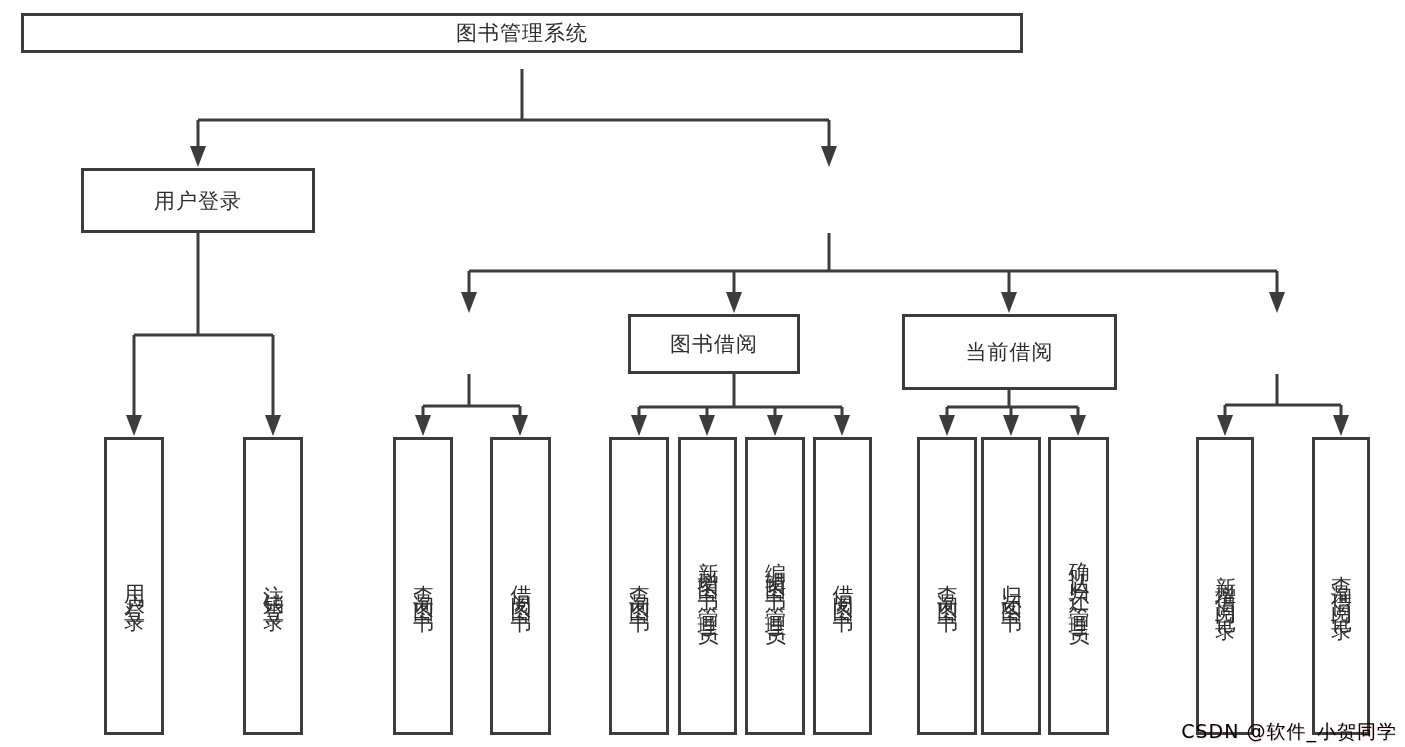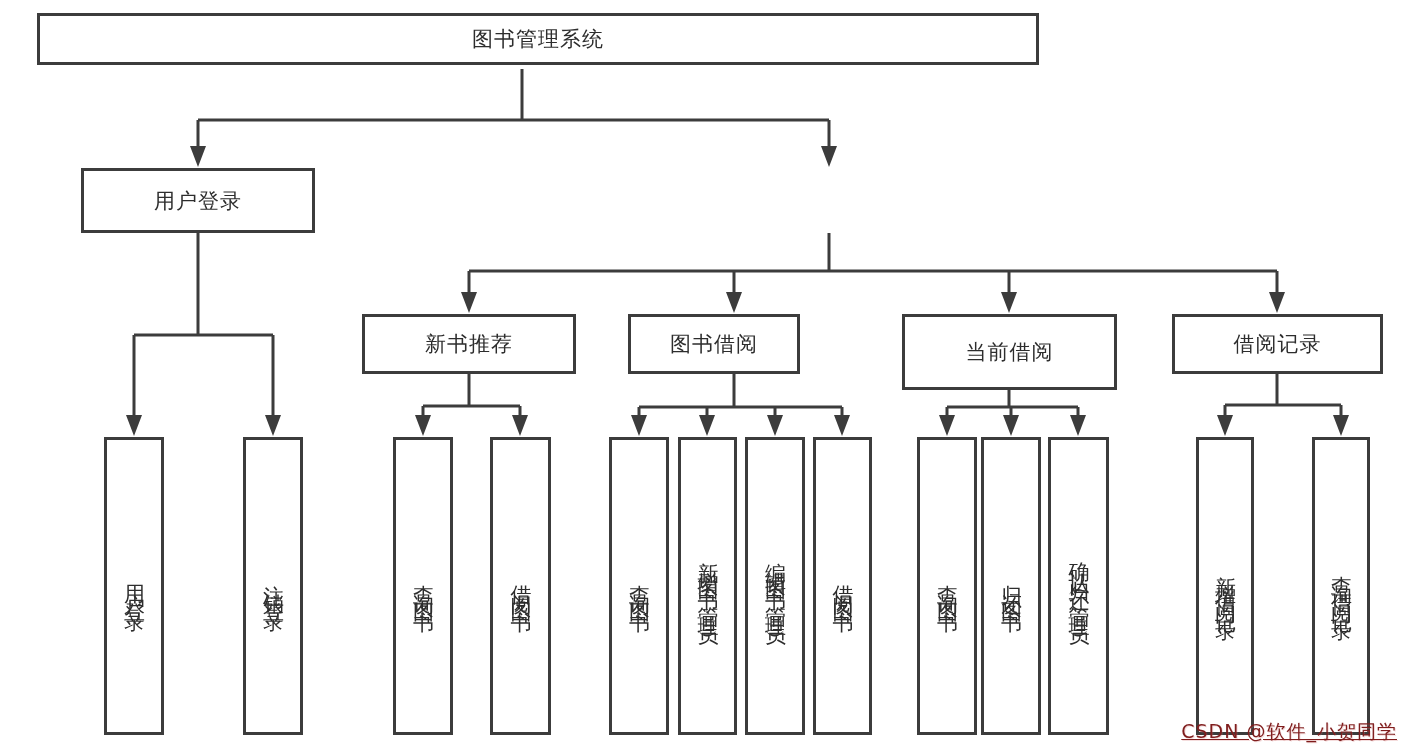--- a/index.html
+++ b/index.html
@@ -17,21 +17,21 @@
     position:absolute;box-sizing:border-box;background:#ffffff;
     border:3px solid #3c3c3c;
   }
   .leaf .vtext{
     position:absolute;top:50%;left:50%;transform:translate(-50%,-50%);
     writing-mode:vertical-rl;text-orientation:mixed;white-space:nowrap;
     font-size:21px;letter-spacing:9px;color:#2d2d2d;line-height:1;
   }
   #watermark{
     position:absolute;right:8px;top:719px;font-size:19px;letter-spacing:1px;
-    color:#7f1d1d;text-shadow:1px 1px 0 rgba(214,120,120,0.25);text-decoration:underline;
+    color:#000000;text-shadow:1px 1px 0 rgba(214,120,120,0.25);
   }
 </style>
 </head>
 <body>
 
 <div id="stage">
 
   <svg id="wires" viewBox="0 0 1405 747" xmlns="http://www.w3.org/2000/svg">
     <path fill="none" stroke="#3c3c3c" stroke-width="3" d="M522,69 V120 M198,120 H829 M198,120 V150 M829,120 V150
              M829,233 V271 M469,271 H1277 M469,271 V296 M734,271 V296 M1009,271 V296 M1277,271 V296
@@ -45,28 +45,26 @@
              M1001,292 L1017,292 L1009,313 Z M1269,292 L1285,292 L1277,313 Z
              M126,415 L142,415 L134,436 Z M265,415 L281,415 L273,436 Z
              M415,415 L431,415 L423,436 Z M512,415 L528,415 L520,436 Z
              M631,415 L647,415 L639,436 Z M699,415 L715,415 L707,436 Z
              M767,415 L783,415 L775,436 Z M834,415 L850,415 L842,436 Z
              M939,415 L955,415 L947,436 Z M1003,415 L1019,415 L1011,436 Z
              M1070,415 L1086,415 L1078,436 Z M1217,415 L1233,415 L1225,436 Z
              M1333,415 L1349,415 L1341,436 Z"></path>
   </svg>
 
-  <div class="node" style="left:21px;top:13px;width:1002px;height:52px;margin-left:16px;">图书管理系统</div>
+  <div class="node" style="left:21px;top:13px;width:1002px;height:40px;">图书管理系统</div>
 
   <div class="node" style="left:81px;top:168px;width:234px;height:65px;">用户登录</div>
 
-  <div class="node" style="left:362px;top:314px;width:214px;height:60px;">新书推荐</div>
   <div class="node" style="left:628px;top:314px;width:172px;height:60px;">图书借阅</div>
   <div class="node" style="left:902px;top:314px;width:215px;height:76px;">当前借阅</div>
-  <div class="node" style="left:1172px;top:314px;width:211px;height:60px;">借阅记录</div>
 
   <div class="leaf" style="left:104px;top:437px;width:60px;height:298px;">
     <span class="vtext">用户登录</span>
   </div>
   <div class="leaf" style="left:243px;top:437px;width:60px;height:298px;">
     <span class="vtext">注销登录</span>
   </div>
 
   <div class="leaf" style="left:393px;top:437px;width:60px;height:298px;">
     <span class="vtext">查询图书</span>

